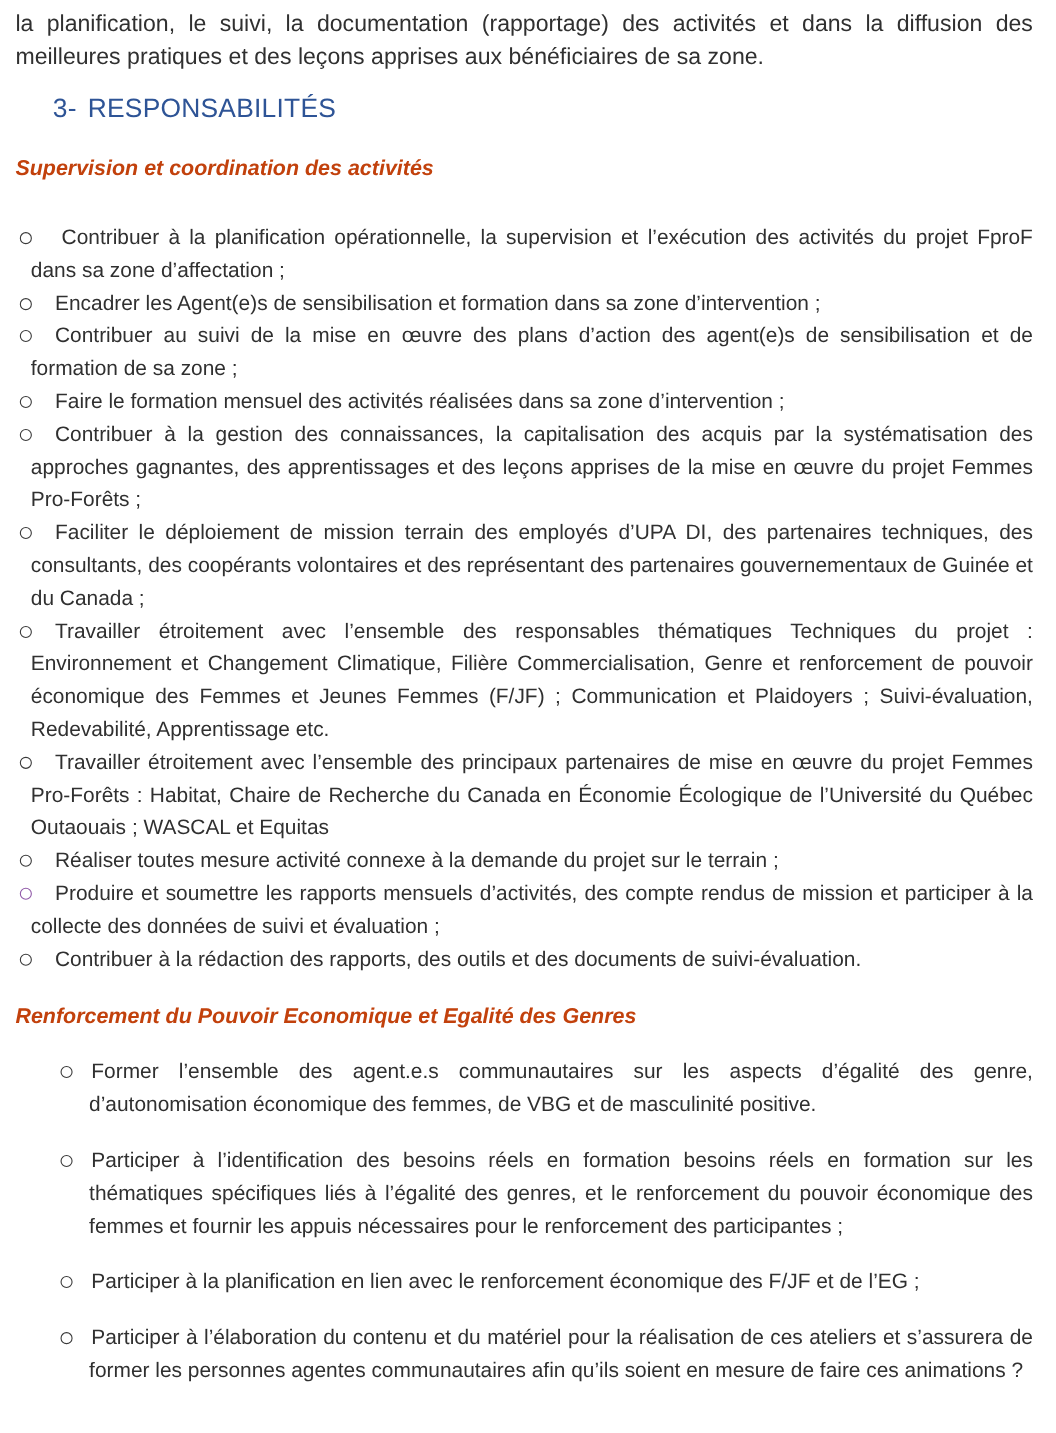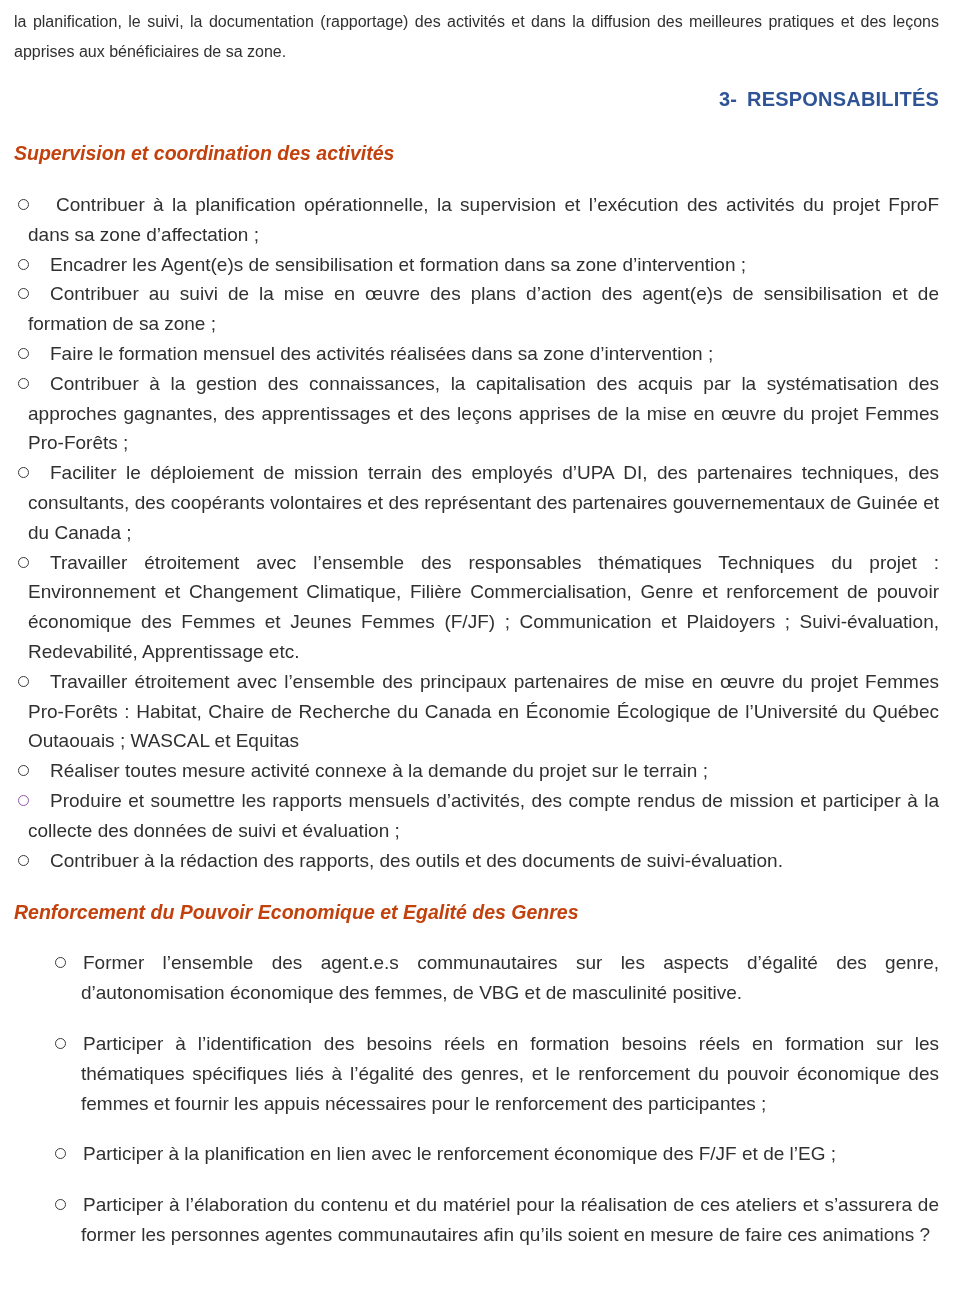--- a/index.html
+++ b/index.html
@@ -10,50 +10,49 @@
     overflow: hidden;
     font-family: "Liberation Sans", sans-serif;
     color: #303030;
   }
   .doc {
     padding: 7px 21px 0 14px;
     box-sizing: border-box;
     width: 960px;
   }
   .para {
-    font-size: 16px;
+    font-size: 21px;
     line-height: 30px;
     text-align: justify;
     margin: 0;
   }
   h2.heading {
     margin: 15px 0 0 0;
     padding-left: 34px;
-    font-size: 20px;
+    font-size: 24px;
     line-height: 34px;
-    font-weight: 700;
+    font-weight: 400;
     color: #2E5496;
     letter-spacing: 0.2px;
-    text-align: right;
   }
   h2.heading .num { margin-right: 10px; }
   h3.subtitle {
     margin: 22px 0 0 0;
     font-size: 19.5px;
     line-height: 30px;
     font-weight: 700;
     font-style: italic;
     color: #c2410c;
   }
   h3.subtitle2 { }
   ul.blist {
     list-style: none;
     margin: 0; padding: 0;
   }
-  ul.l1 { margin-top: 22px; }
+  ul.l1 { margin-top: 34px; }
   ul.l2 { margin-top: 18px; }
   ul.blist li {
     position: relative;
     font-size: 19px;
     line-height: 29.8px;
     text-align: justify;
     margin: 0;
   }
   ul.l1 li { margin-left: 14px; text-indent: 22px; }
   ul.l1 li.indent-extra { text-indent: 28px; }

